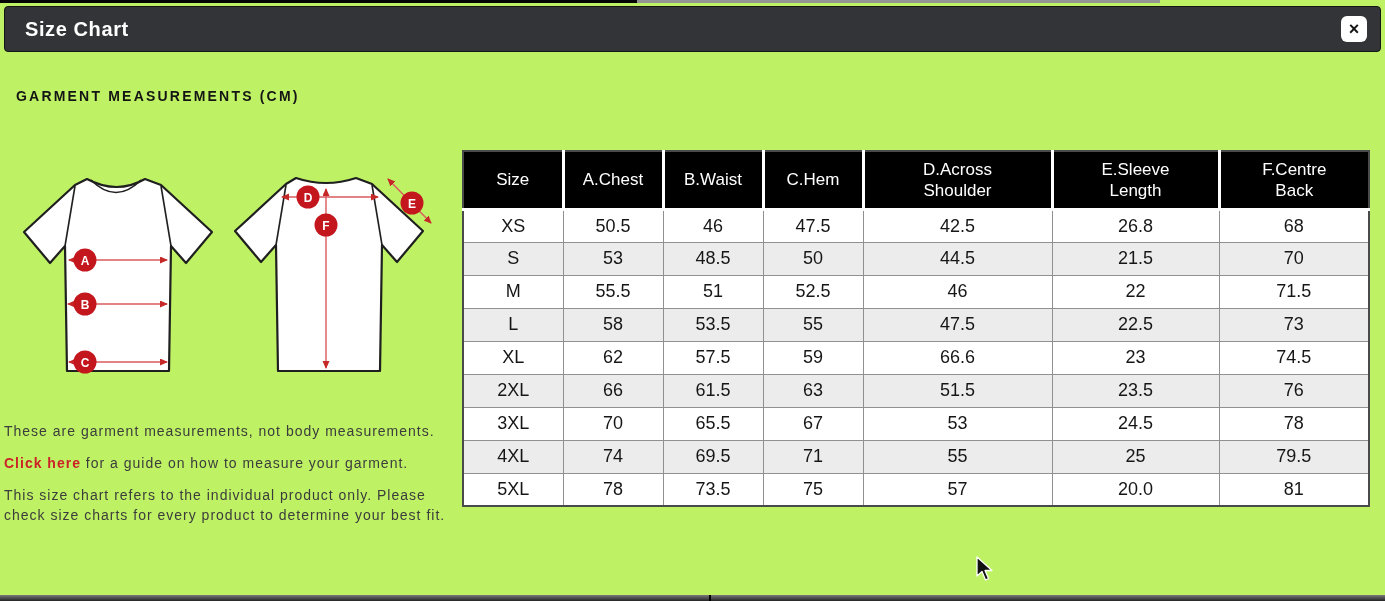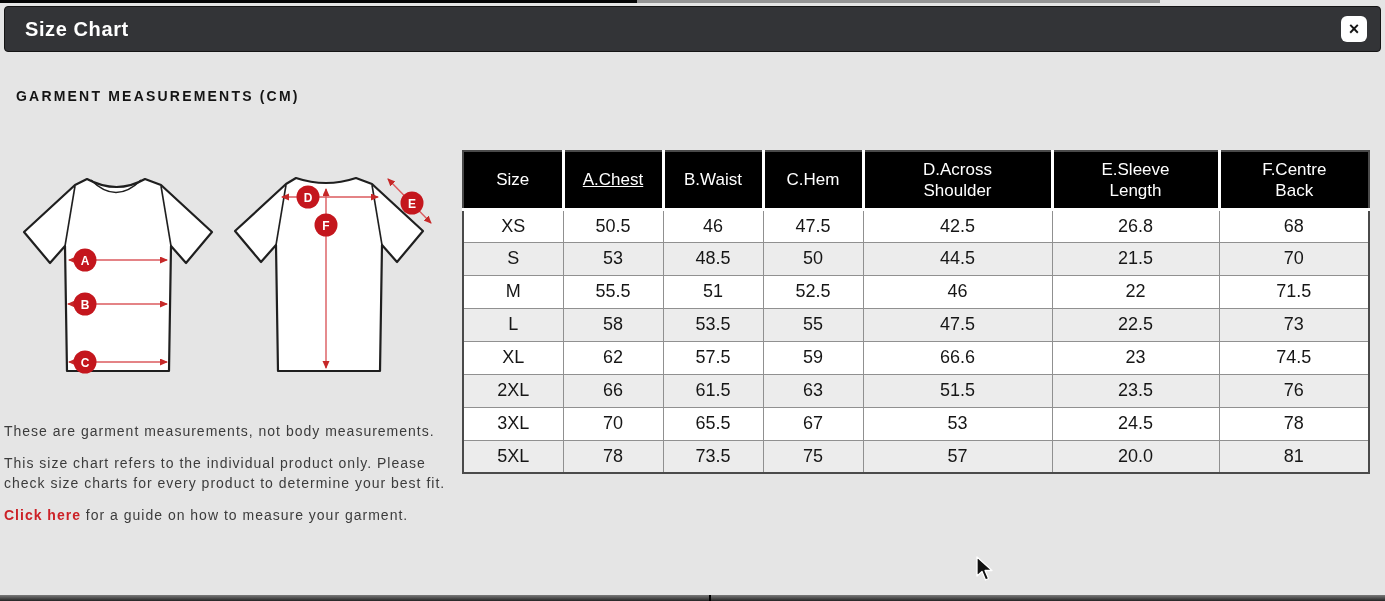--- a/index.html
+++ b/index.html
@@ -1,19 +1,19 @@
 <!DOCTYPE html>
 <html><head>
 <meta charset="utf-8">
 <style>
   * { box-sizing: border-box; }
   html,body { margin:0; padding:0; background:#fff; }
   .screen {
     position:relative; width:1385px; height:601px; overflow:hidden;
-    background:#e5e5e5; font-family:"Liberation Sans", sans-serif;
+    background:#bef264; font-family:"Liberation Sans", sans-serif;
   }
   .strip-left  { position:absolute; top:0; left:0;    width:637px; height:3px; background:#050505; }
   .strip-right { position:absolute; top:0; left:637px; width:523px; height:3px; background:#949494; }
 
   .modal-header {
     position:absolute; top:6px; left:4px; width:1377px; height:46px;
     background:#333437; border:1px solid #151515; border-radius:4px;
     display:flex; align-items:center; padding:0 13px 0 20px;
   }
   .modal-title { color:#fff; font-size:20px; font-weight:bold; letter-spacing:.6px; }
@@ -43,21 +43,21 @@
     font-family:"Liberation Sans", sans-serif;
   }
   .size-table th {
     background:#000; color:#fff; font-weight:normal; font-size:17px;
     height:58px; text-align:center; vertical-align:middle;
     border-left:3px solid #fff; border-bottom:3px solid #fff;
     white-space:pre-line; line-height:1.25; padding:0 4px;
   }
   .size-table th:first-child { border-left:none; }
   .size-table th:nth-child(1){ width:100px; }
-  .size-table th:nth-child(2){ width:100px;text-decoration:underline; }
+  .size-table th:nth-child(2){ width:100px; }
   .size-table th:nth-child(3){ width:100px;margin-top:48px; }
   .size-table th:nth-child(4){ width:100px; }
   .size-table th:nth-child(5){ width:189px; }
   .size-table th:nth-child(6){ width:167px; }
   .size-table th:nth-child(7){ width:150px; }
   .size-table td {
     height:33px; text-align:center; vertical-align:middle;
     font-size:18px; color:#161616; border:1px solid #909090; background:#fff; padding:0;
   }
   .size-table tbody tr:nth-child(even) td { background:#ececec; }
@@ -125,22 +125,22 @@
     <circle cx="86" cy="32" r="11.5" fill="#c4161d"></circle>
     <circle cx="104" cy="60" r="11.5" fill="#c4161d"></circle>
     <circle cx="190" cy="38" r="11.5" fill="#c4161d"></circle>
     <text x="86" y="36.5" text-anchor="middle" font-size="12" font-weight="bold" fill="#fff">D</text>
     <text x="190" y="42.5" text-anchor="middle" font-size="12" font-weight="bold" fill="#fff">E</text>
     <text x="104" y="64.5" text-anchor="middle" font-size="12" font-weight="bold" fill="#fff">F</text>
   </svg>
 
   <div class="notes">
     <p>These are garment measurements, not body measurements.</p>
+    <p><a class="link-red">Click here</a><span> for a guide on how to measure your garment.</span></p>
     <p>This size chart refers to the individual product only. Please check size charts for every product to determine your best fit.</p>
-    <p><a class="link-red">Click here</a><span> for a guide on how to measure your garment.</span></p>
   </div>
 
   <table class="size-table">
     <thead>
       <tr>
           <th>Size</th>
           <th>A.Chest</th>
           <th>B.Waist</th>
           <th>C.Hem</th>
           <th>D.Across
@@ -209,20 +209,29 @@
         <tr>
           <td>3XL</td>
           <td>70</td>
           <td>65.5</td>
           <td>67</td>
           <td>53</td>
           <td>24.5</td>
           <td>78</td>
         </tr>
         <tr>
+          <td>4XL</td>
+          <td>74</td>
+          <td>69.5</td>
+          <td>71</td>
+          <td>55</td>
+          <td>25</td>
+          <td>79.5</td>
+        </tr>
+        <tr>
           <td>5XL</td>
           <td>78</td>
           <td>73.5</td>
           <td>75</td>
           <td>57</td>
           <td>20.0</td>
           <td>81</td>
         </tr>
       </tbody>
   </table>

